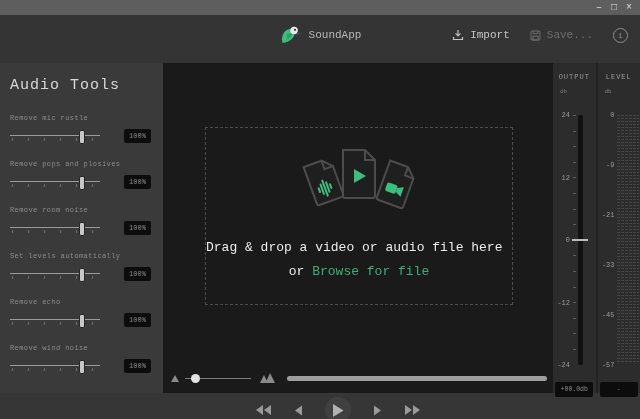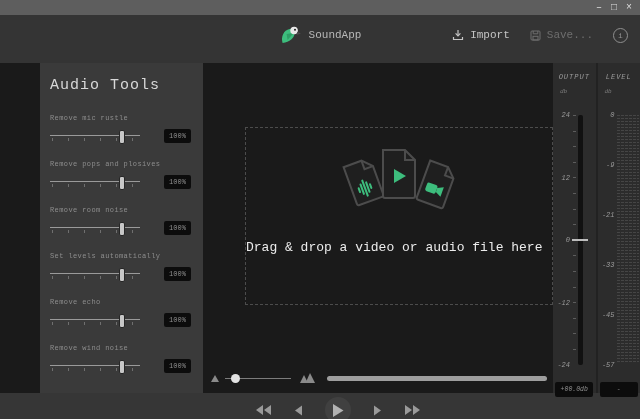--- a/index.html
+++ b/index.html
@@ -21,21 +21,21 @@
     display:flex;align-items:center;gap:7px;}
   .logo span{color:#b9b9b9;font-size:11px;}
   .header-right{position:absolute;right:12px;top:0;height:40px;display:flex;
     align-items:center;gap:20px;}
   .hbtn{display:flex;align-items:center;gap:6px;color:#c6c6c6;font-size:11px;justify-content:flex-end;}
   .hbtn.disabled{color:#6e6e6e;}
   .info-btn{width:13px;height:13px;border:1px solid #8f8f8f;border-radius:50%;
     color:#8f8f8f;font-size:8px;display:flex;align-items:center;justify-content:center;}
 
   
-  .content{display:flex;height:330px;padding-left:40px;}
+  .content{display:flex;height:330px;}
 
   
   .sidebar{width:163px;background:#3a3a3a;box-sizing:border-box;padding:12px 12px 0 10px;}
   .sidebar h1{font-size:15px;font-weight:normal;color:#d8d8d8;margin:2px 0 20px 0;
     letter-spacing:1px;}
   .tool{margin-bottom:17px;}
   .tool-label{font-size:7px;color:#8d8d8d;letter-spacing:.4px;margin-bottom:7px;}
   .tool-row{display:flex;align-items:center;gap:24px;}
   .hslider{position:relative;width:100px;height:14px;}
   .hslider .track{position:absolute;left:0;right:0;top:6px;height:1px;background:#9a9a9a;}
@@ -60,21 +60,21 @@
   .player-row{position:absolute;left:8px;right:6px;bottom:8px;height:14px;
     display:flex;align-items:center;}
   .vol-slider{position:relative;width:66px;height:12px;margin:0 8px 0 6px;}
   .vol-track{position:absolute;left:0;right:0;top:6px;height:1px;background:#7c7c7c;}
   .vol-knob{position:absolute;top:2px;width:9px;height:9px;border-radius:50%;
     background:#e3e3e3;transform:translateX(-4px);}
   .seekbar{flex:1;height:5px;background:#9e9e9e;border-radius:3px;margin-left:12px;}
 
   
   .meters{width:87px;background:#222222;display:flex;gap:2px;}
-  .meter-col{position:relative;flex:1;background:#2c2c2c;font-style:italic;}
+  .meter-col{position:relative;flex:1;background:#2c2c2c;}
   .meter-title{margin-top:10px;text-align:center;font-size:7px;letter-spacing:1px;
     color:#9c9c9c;}
   .meter-unit{margin:7px 0 0 7px;font-size:6px;color:#7d7d7d;}
   .meter-scale{position:relative;height:250px;margin-top:20px;}
   .tick-label{position:absolute;right: auto;left:0;width:17px;text-align:right;
     font-size:7px;color:#9a9a9a;transform:translateY(-50%);}
   .minor-ticks{position:absolute;left:20px;top:0;bottom:0;width:3px;
     background:repeating-linear-gradient(to bottom,#5d5d5d 0 1px,transparent 1px 15.6px);}
   .groove{position:absolute;left:25px;top:0;bottom:0;width:5px;background:#111111;
     border-radius:2px;}
@@ -248,20 +248,24 @@
           </g>
 
           <g transform="translate(118 22) rotate(20)">
             <path d="M2 2 h19 l9 9 v30 a2 2 0 0 1 -2 2 H4 a2 2 0 0 1 -2 -2 z" fill="#1f1f1f" stroke="#4c4c4c" stroke-width="2"></path>
             <path d="M21 2 v9 h9" fill="none" stroke="#4c4c4c" stroke-width="2"></path>
             <rect x="7" y="23" width="11" height="9" rx="2" fill="#3dbd7d"></rect>
             <path d="M18 25.5 l6 -3 v10 l-6 -3 z" fill="#3dbd7d"></path>
           </g>
         </svg>
         <div class="drop-line1">Drag &amp; drop a video or audio file here</div>
+        <div class="drop-line2">
+          <span>or</span>
+          <span class="browse">Browse for file</span>
+        </div>
       </div>
 
       <div class="player-row">
         <svg width="8" height="8" viewBox="0 0 8 8">
           <path d="M4 1 L8 8 L0 8 z" fill="#8a8a8a"></path>
         </svg>
         <div class="vol-slider">
           <div class="vol-track"></div>
           <div class="vol-knob" id="vol-knob" style="left: 15%;"></div>
         </div>

